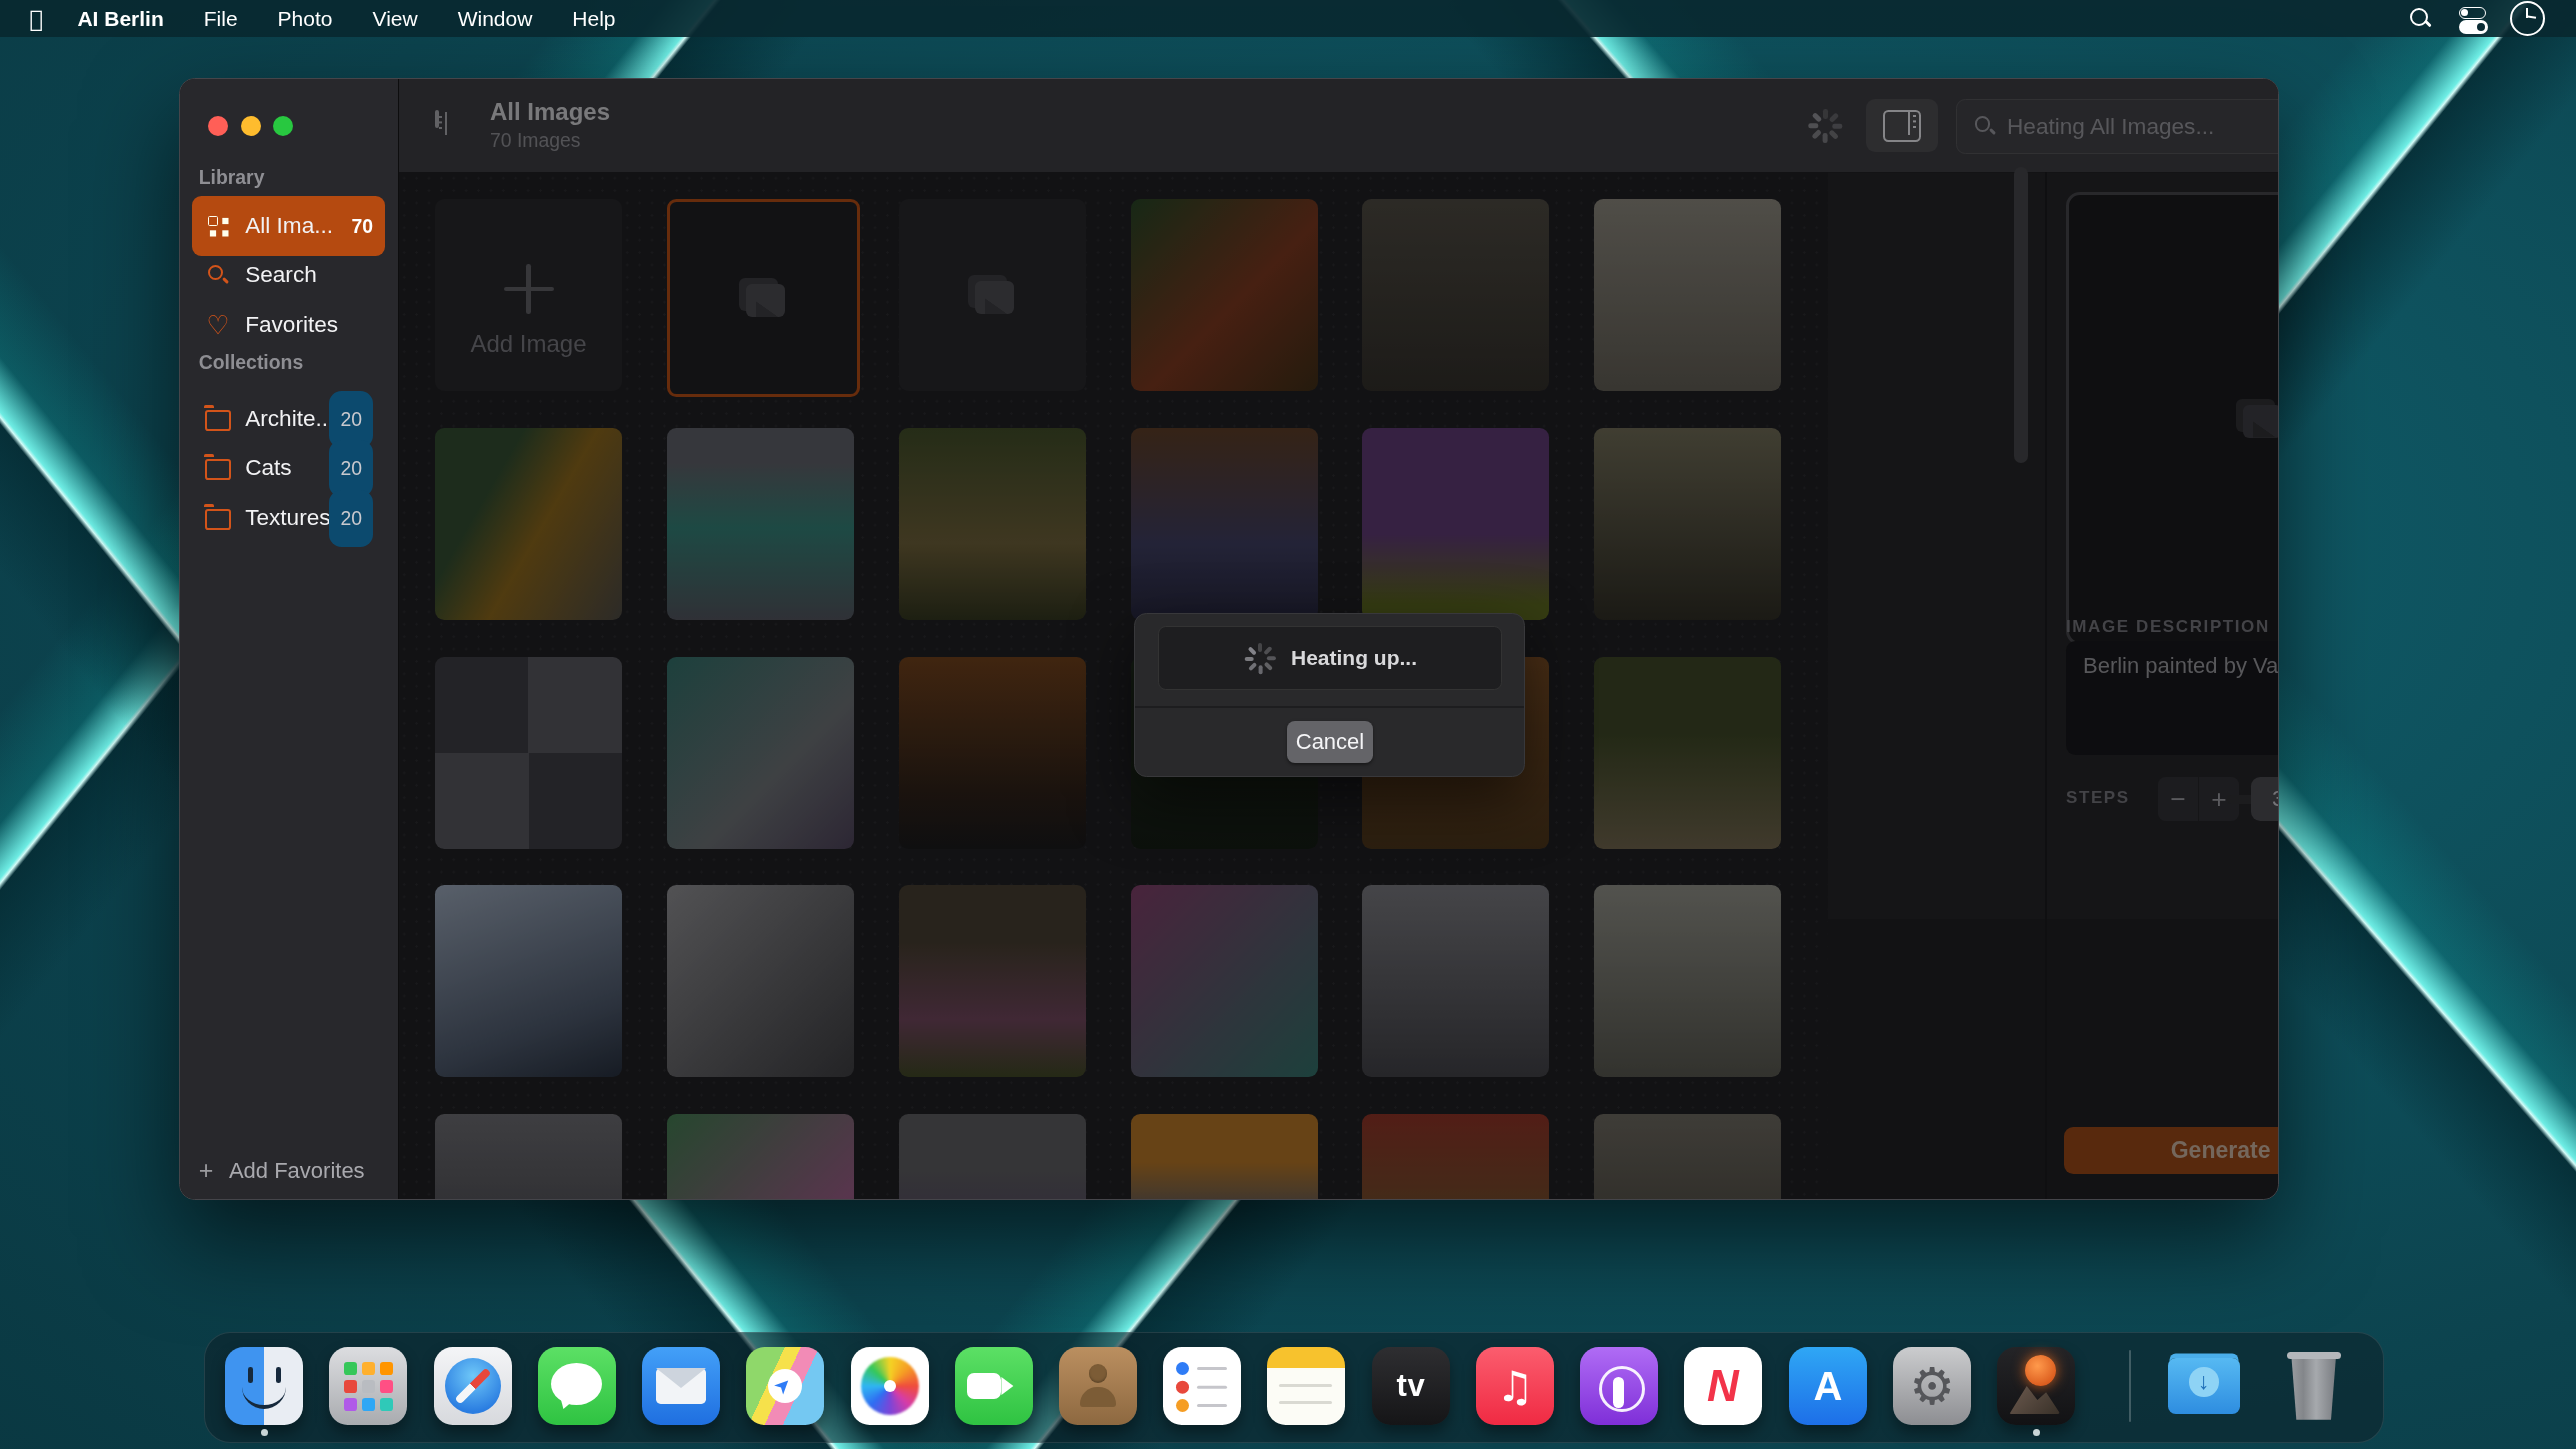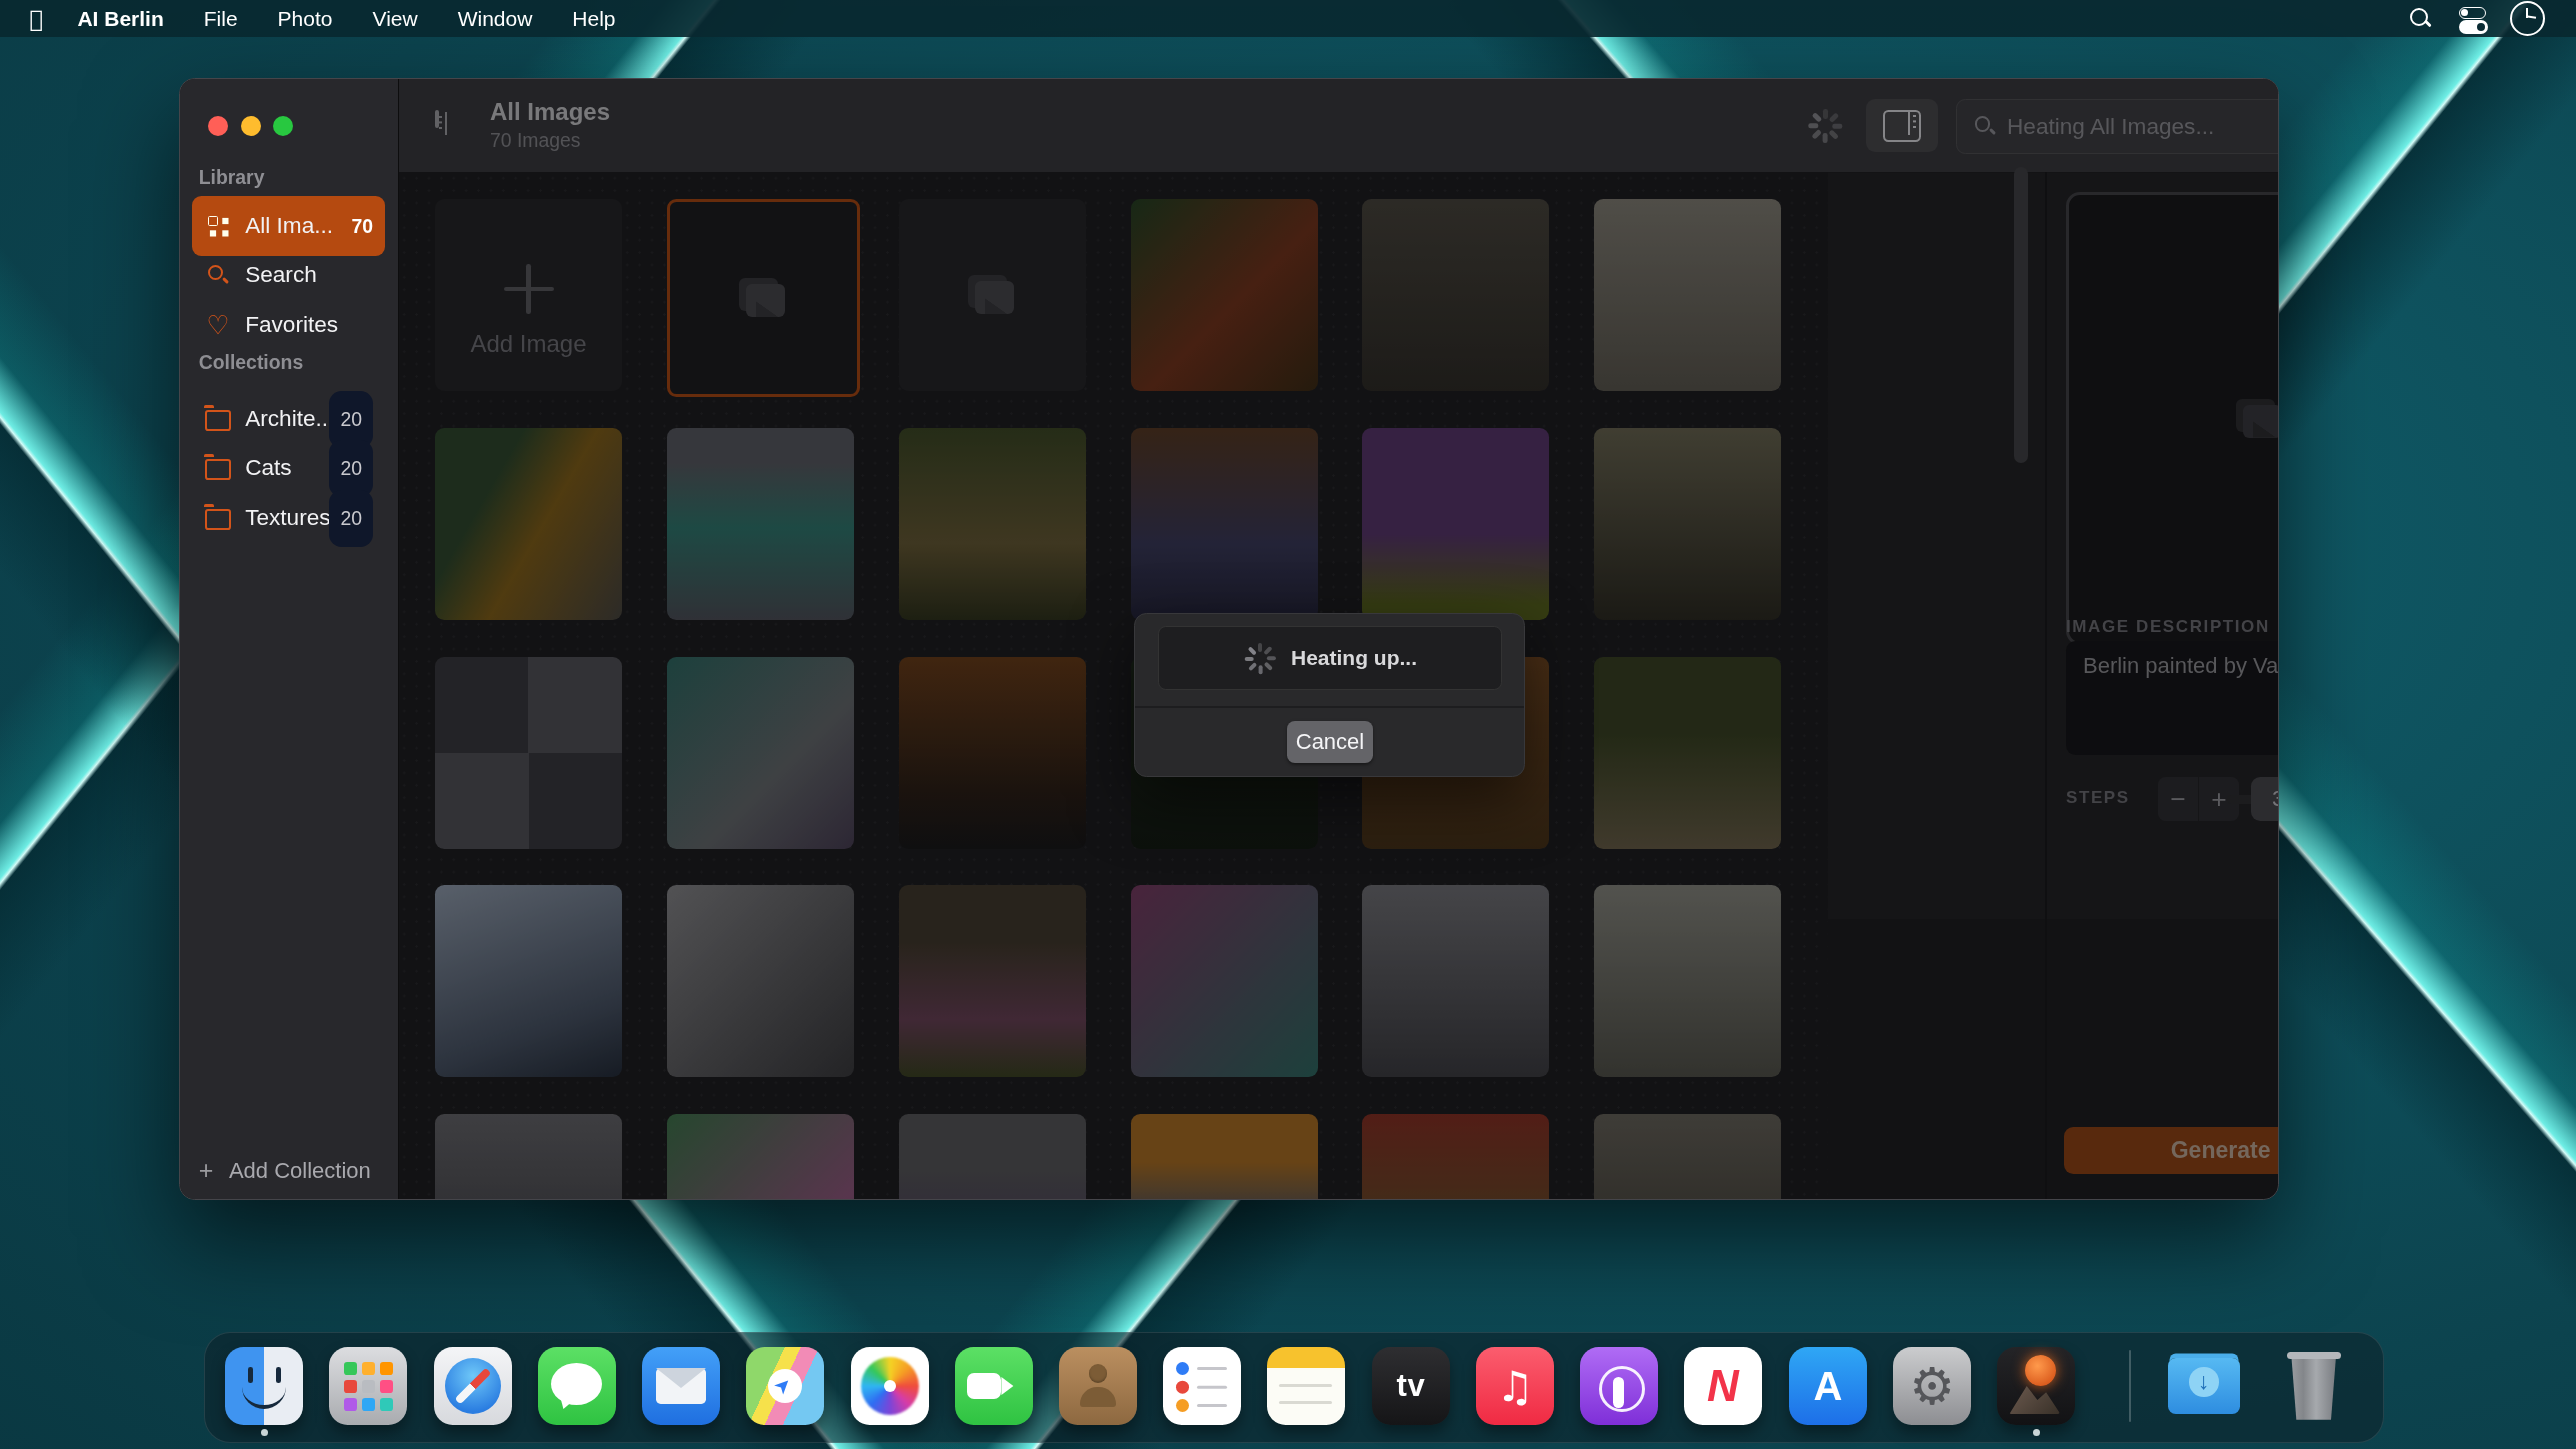--- a/index.html
+++ b/index.html
@@ -44,21 +44,21 @@
   
   #sidebar{position:absolute;left:0;top:0;width:218px;height:1120px;background:#28282c;border-right:0.8px solid #111;z-index:8}
   .tl{position:absolute;top:37px;width:20px;height:20px;border-radius:50%}
   .tl.red{left:28px;background:#ff5f57}.tl.yellow{left:61px;background:#febc2e}.tl.green{left:93px;background:#28c840}
   .side-h{position:absolute;left:18.7px;color:#8e8e93;font-size:19.4px;font-weight:bold}
   .srow{position:absolute;left:12.4px;width:193px;height:60px;border-radius:9.3px;display:flex;align-items:center;color:#f2f2f4;font-size:22.6px}
   .srow.sel{background:#b54a10}
   .srow .ic{width:26.4px;margin-left:12.4px;margin-right:14px;display:flex;justify-content:center}
   .srow .lbl{flex:1;white-space:nowrap;overflow:hidden}
   .srow .badge{margin-right:12.4px;font-size:19.4px;color:#fff;font-weight:bold}
-  .srow .badge.pill{background:#0f172a;color:#c9c9ce;font-weight:normal;padding:17px 11px;border-radius:12.4px}
+  .srow .badge.pill{background:#0c4a6e;color:#c9c9ce;font-weight:normal;padding:17px 11px;border-radius:12.4px}
   
   .ic-grid{position:relative;width:20px;height:20px}
   .ic-grid::before{content:"";position:absolute;left:0;top:0;width:7.8px;height:7.8px;border:1.9px solid #ffe;
      box-shadow:12.4px 0 0 -1.9px #ffe,0 12.4px 0 -1.9px #ffe,12.4px 12.4px 0 -1.9px #ffe;border-radius:1.6px}
   .ic-mag{position:relative;width:22px;height:22px}
   .ic-mag::before{content:"";position:absolute;left:0.8px;top:0.8px;width:11.7px;height:11.7px;border:2.7px solid #d3541a;border-radius:50%}
   .ic-mag::after{content:"";position:absolute;left:14.8px;top:14.8px;width:7px;height:3.1px;background:#d3541a;border-radius:1.6px;transform:rotate(45deg)}
   .ic-heart{color:#d3541a;font-size:26.4px;line-height:22px;font-family:"DejaVu Sans",sans-serif}
   .ic-folder{position:relative;width:23px;height:17px;border:2.3px solid #d3541a;border-radius:3.1px;margin-top:3.1px}
   .ic-folder::before{content:"";position:absolute;left:-2.3px;top:-7px;width:9.3px;height:3.1px;background:#d3541a;border-radius:1.6px 1.6px 0 0}
@@ -281,21 +281,21 @@
         <div class="srow" style="top: 409px;">
           <span class="ic">
             <span class="ic-folder"></span>
           </span>
           <span class="lbl">Textures</span>
           <span class="badge pill">20</span>
         </div>
       </div>
     <div id="addcol">
       <span class="plus">+</span>
-      <span>Add Collection</span>
+      <span>Add Favorites</span>
     </div>
   </div>
 
   <div id="main">
     <div id="mheader">
       <div class="abs" id="hdr-toggle"><span class="ic-panel"></span></div>
       <div id="hdr-title">All Images</div>
       <div id="hdr-sub">70 Images</div>
       <div class="spin" id="spinner1">
           <i style="transform: rotate(0deg); opacity: 0.35;"></i>

